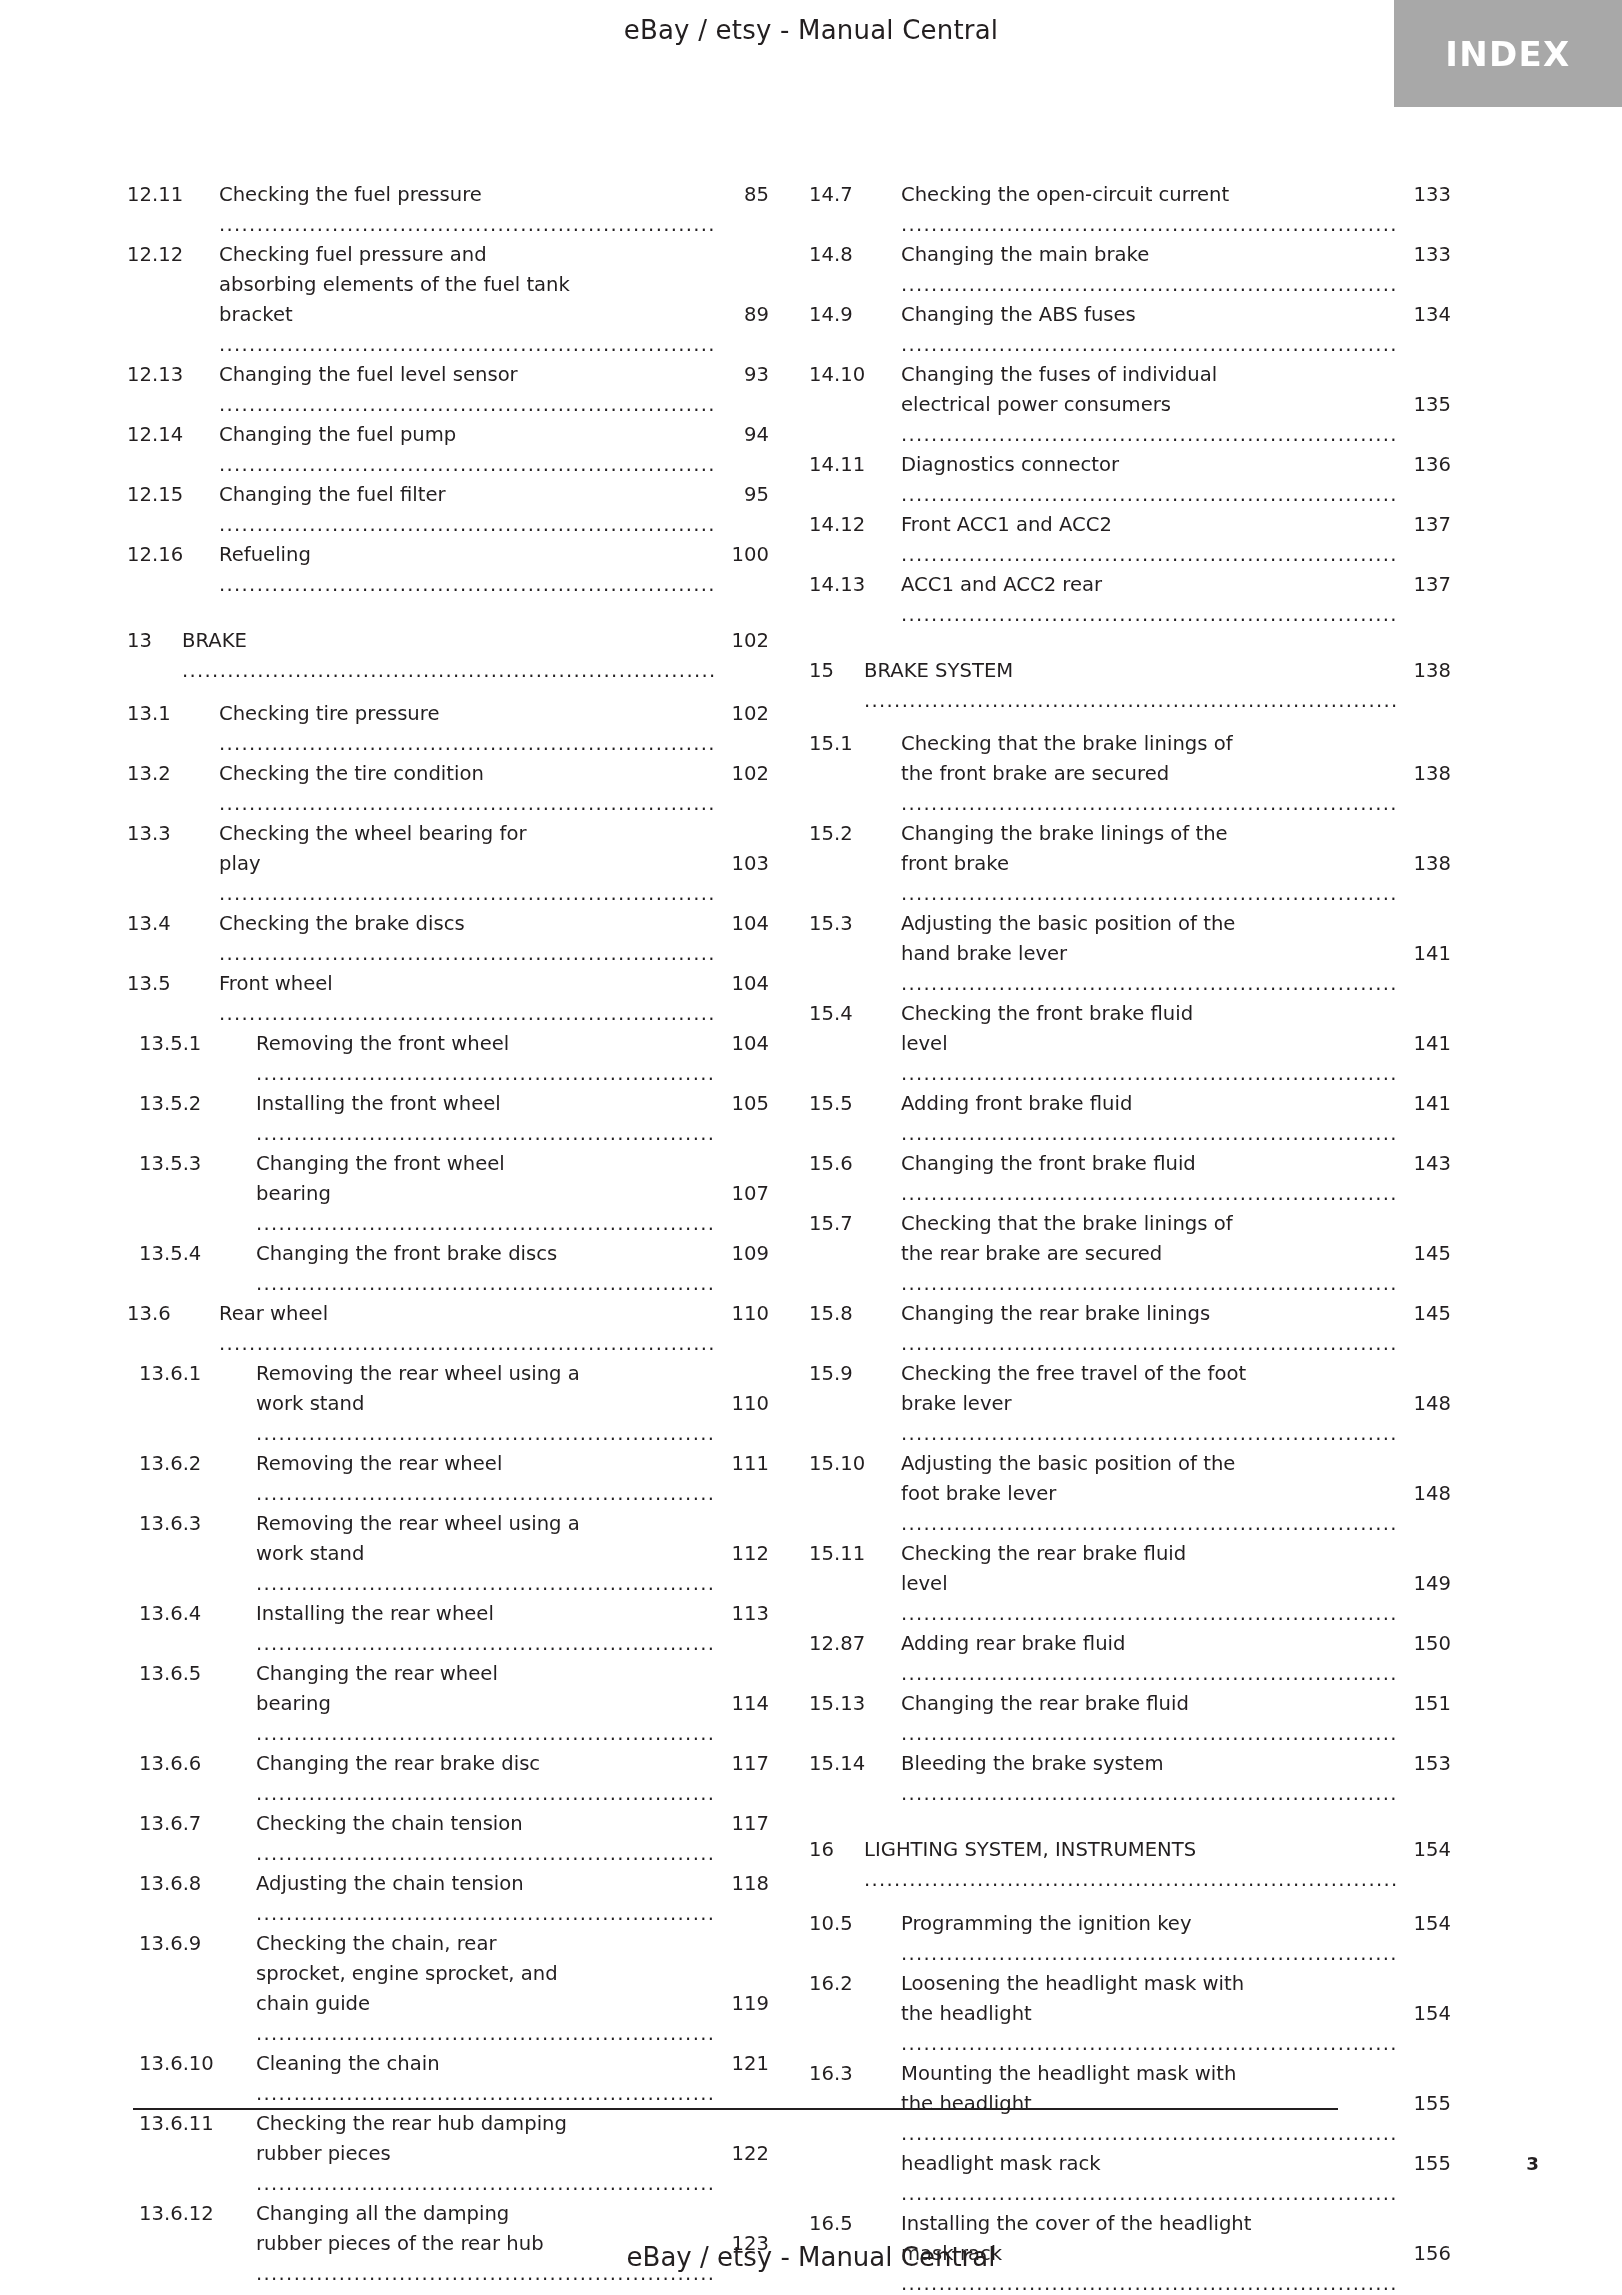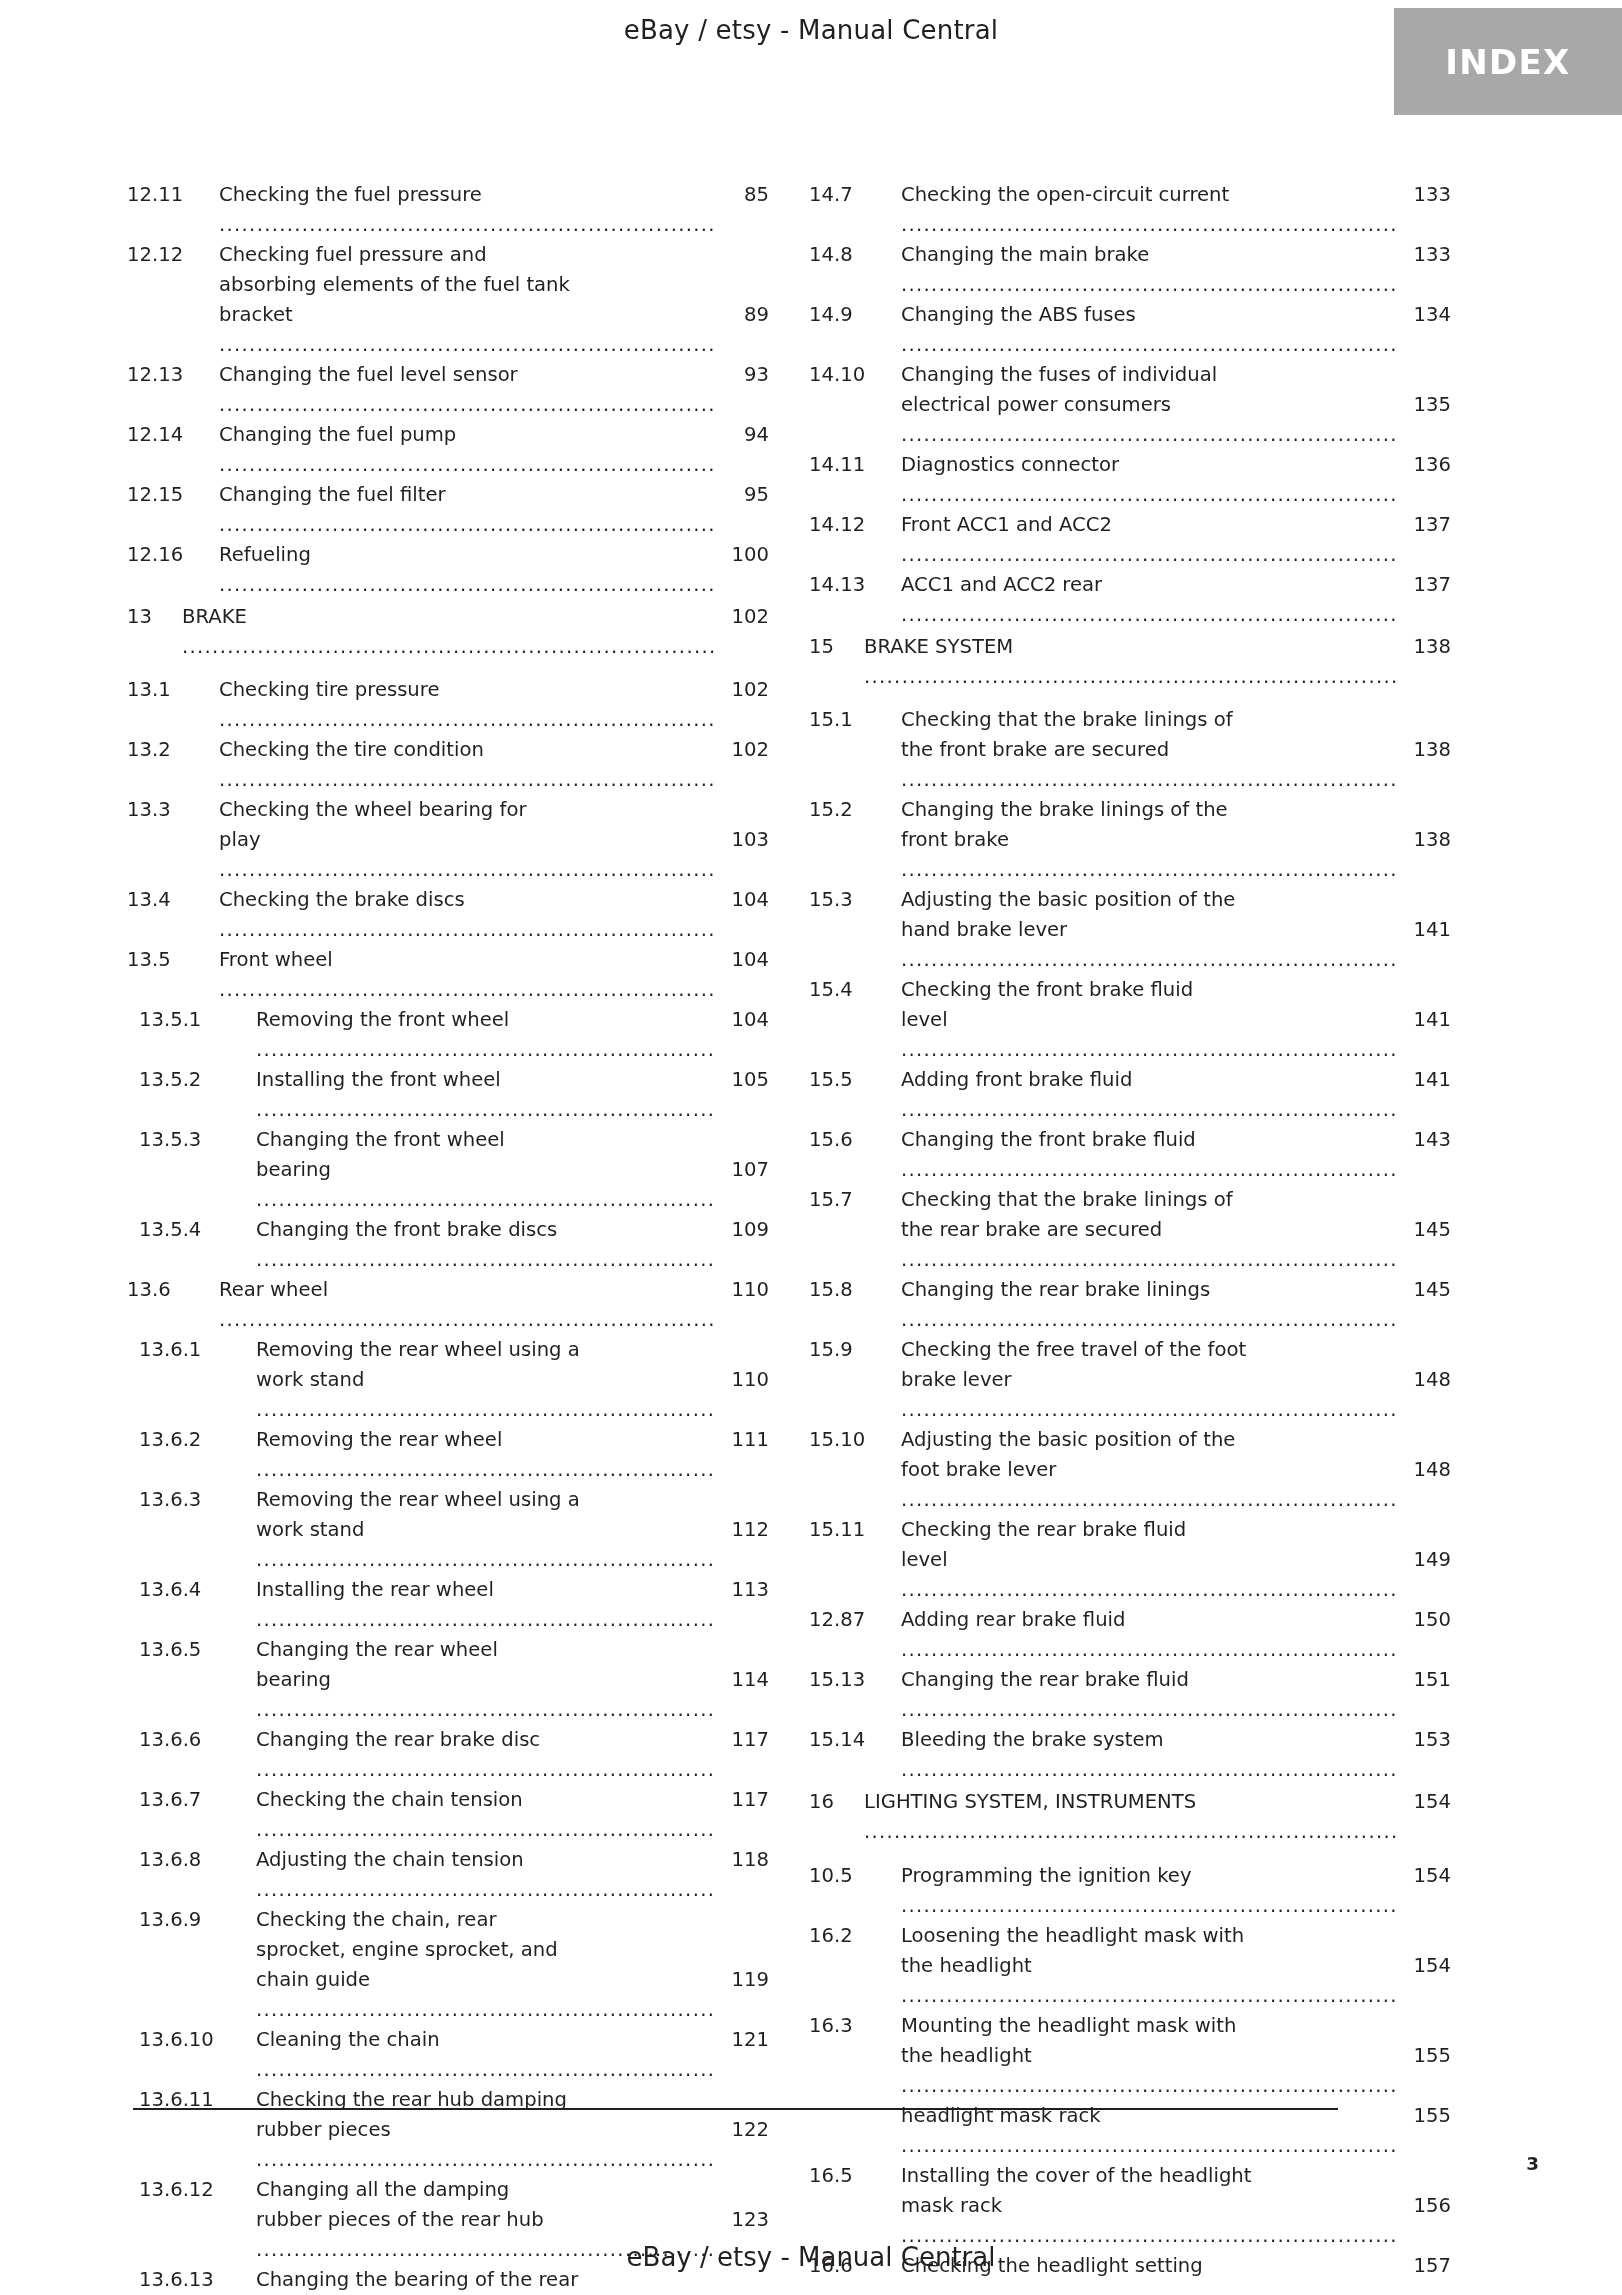--- a/index.html
+++ b/index.html
@@ -26,21 +26,21 @@
     top: 15px;
     left: 0;
     width: 1622px;
     text-align: center;
     font-size: 26px;
     color: #231f20;
     letter-spacing: 0.2px;
   }
   .index-tab {
     position: absolute;
-    top: 8px;
+    top: 0;
     right: 0;
     width: 228px;
     height: 107px;
     background: #a8a8a8;
     color: #ffffff;
     display: flex;
     align-items: center;
     justify-content: center;
     font-size: 34px;
     font-weight: bold;
@@ -111,21 +111,21 @@
     flex: 0 0 auto;
     text-align: right;
     white-space: nowrap;
     padding-left: 6.7px;
   }
 
   
   .lvl1 .num { width: 55px; margin-left: 0px; }
   .lvl1 .txt { margin-left: 0px; }
   .lvl1 .pg  { width: 45px; }
-  .lvl1 { margin-top: 2px; margin-bottom: 13.3px; }
+  .lvl1 { margin-top: 26px; margin-bottom: 13.3px; }
 
   
   .lvl2 .num { width: 92px; }
   .lvl2 .pg  { width: 45px; }
 
   
   .lvl3 .num { width: 117px; margin-left: 12px; }
   .lvl3 .pg  { width: 45px; }
   .dots {
     display: inline-block;

